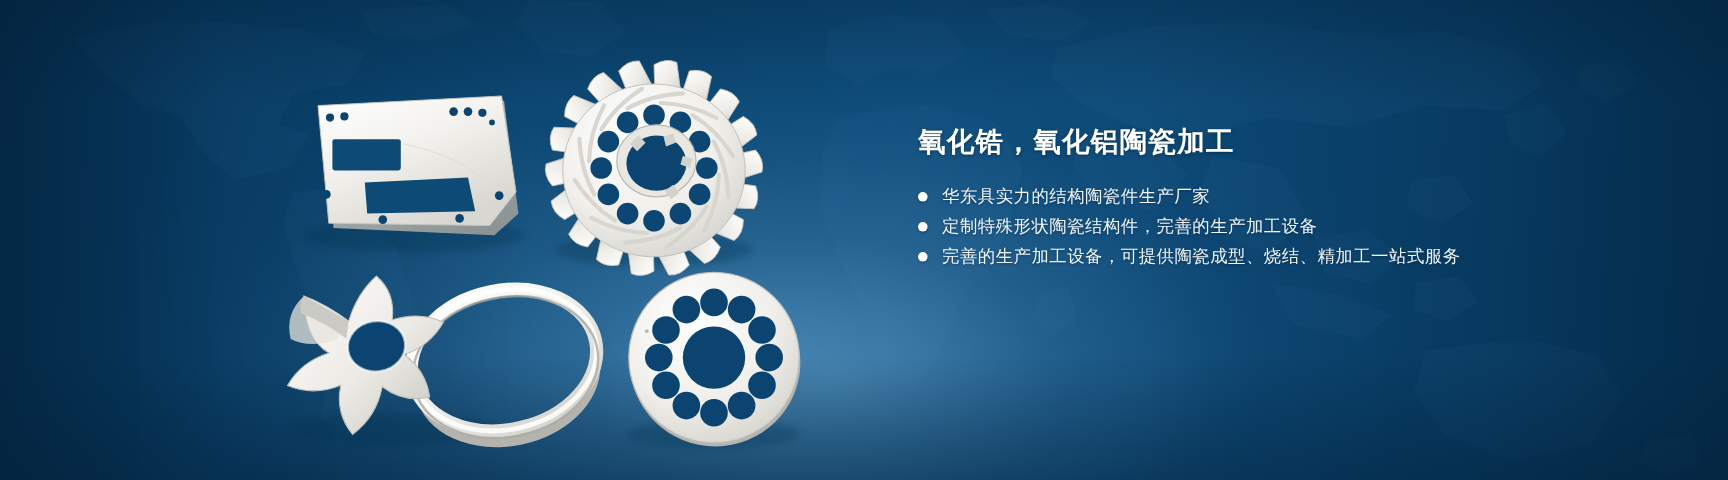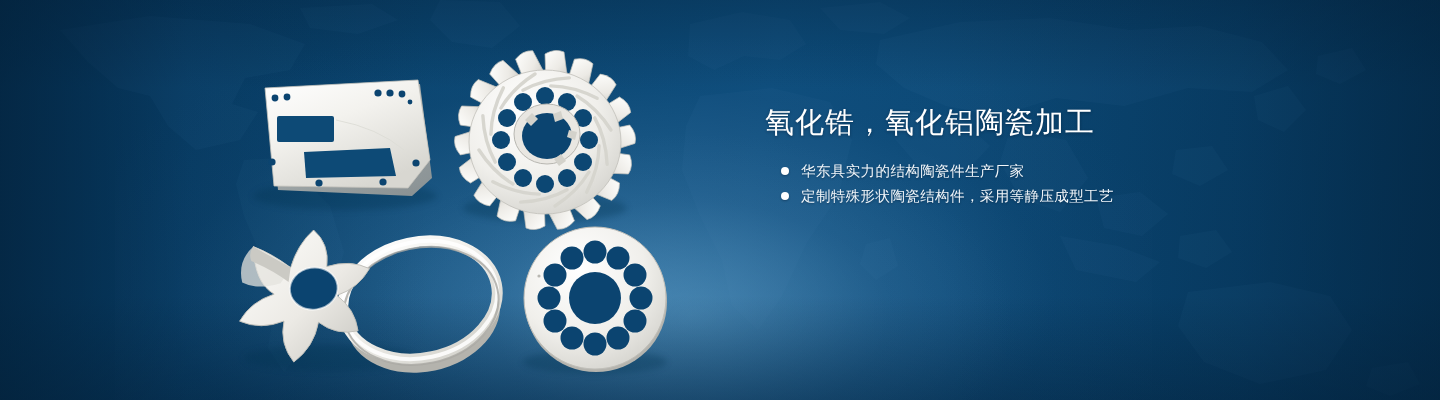--- a/index.html
+++ b/index.html
@@ -48,29 +48,29 @@
 
   
   .copy {
     position: absolute;
     left: 765px;
     top: 104px;
     width: 620px;
   }
   .headline {
     color: #ffffff;
-    font-size: 29px;
-    font-weight: 400;
+    font-size: 23px;
+    font-weight: 700;
     letter-spacing: 1px;
     line-height: 1.25;
     margin: 0 0 22px 0;
     text-shadow: 0 1px 3px rgba(0,20,40,0.45);
     white-space: nowrap;
   }
-  .bullets { list-style: none; margin: 16px; padding: 0; }
+  .bullets { list-style: none; margin: 0; padding: 0; }
   .bullet {
     display: flex;
     align-items: center;
     margin-bottom: 7px;
     height: 18px;
   }
   .dot {
     flex: 0 0 auto;
     width: 8px; height: 8px;
     border-radius: 50%;
@@ -298,18 +298,22 @@
 
   <div class="copy">
     <h1 class="headline">氧化锆，氧化铝陶瓷加工</h1>
     <ul class="bullets">
       <li class="bullet">
         <span class="dot"></span>
         <span class="btext">华东具实力的结构陶瓷件生产厂家</span>
       </li>
       <li class="bullet">
         <span class="dot"></span>
-        <span class="btext">定制特殊形状陶瓷结构件，采用等静压成型工艺</span>
+        <span class="btext">定制特殊形状陶瓷结构件，完善的生产加工设备</span>
+      </li>
+      <li class="bullet">
+        <span class="dot"></span>
+        <span class="btext">完善的生产加工设备，可提供陶瓷成型、烧结、精加工一站式服务</span>
       </li>
     </ul>
   </div>
 
 </div>
 
 </body></html>

